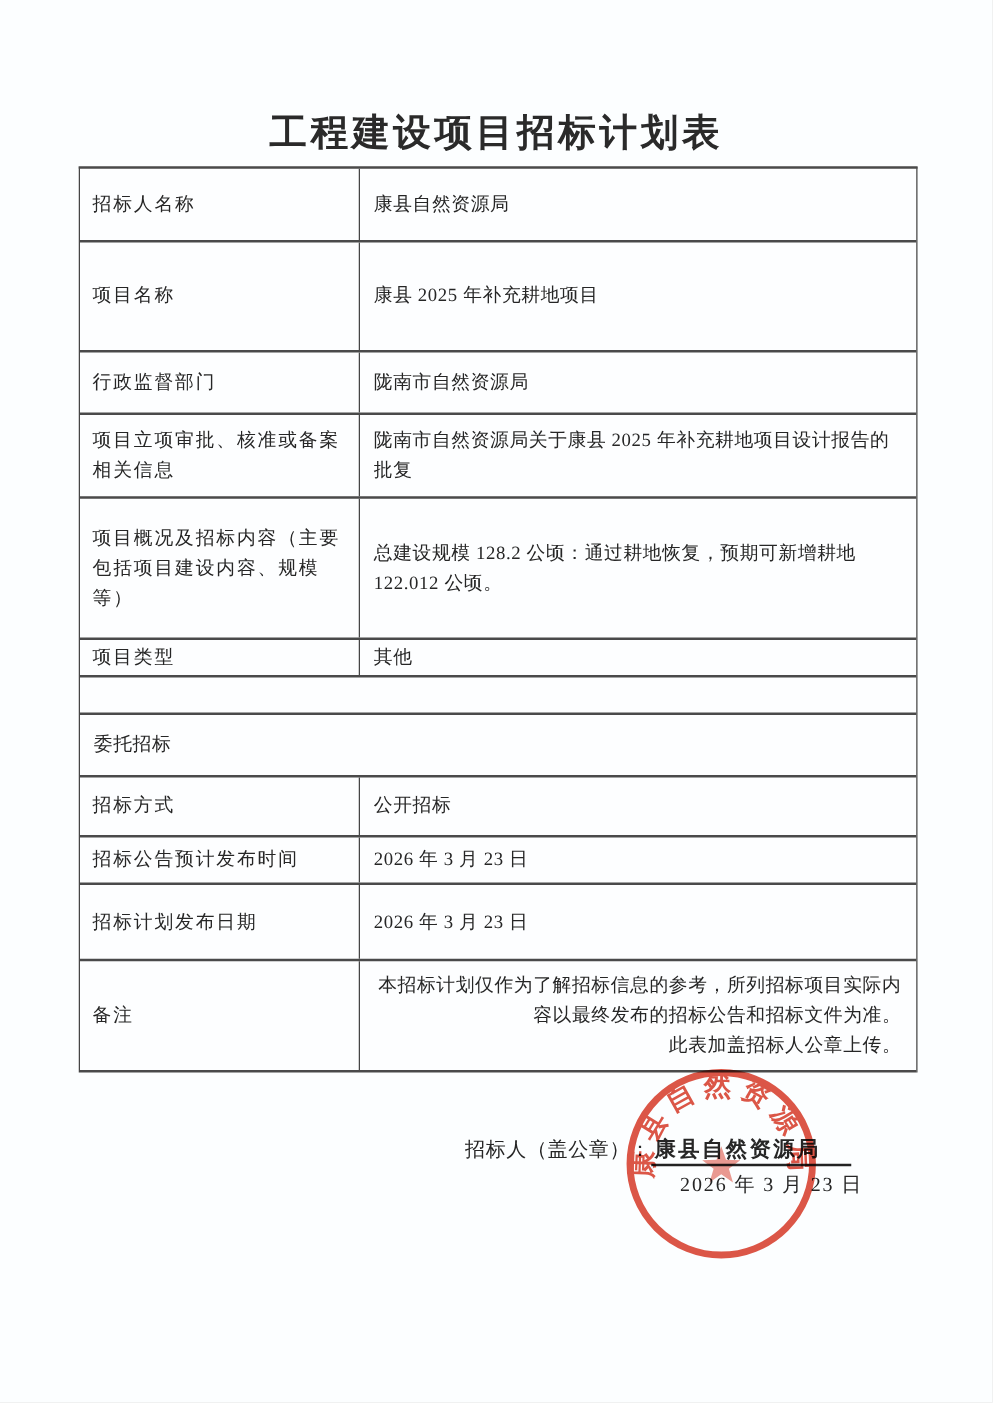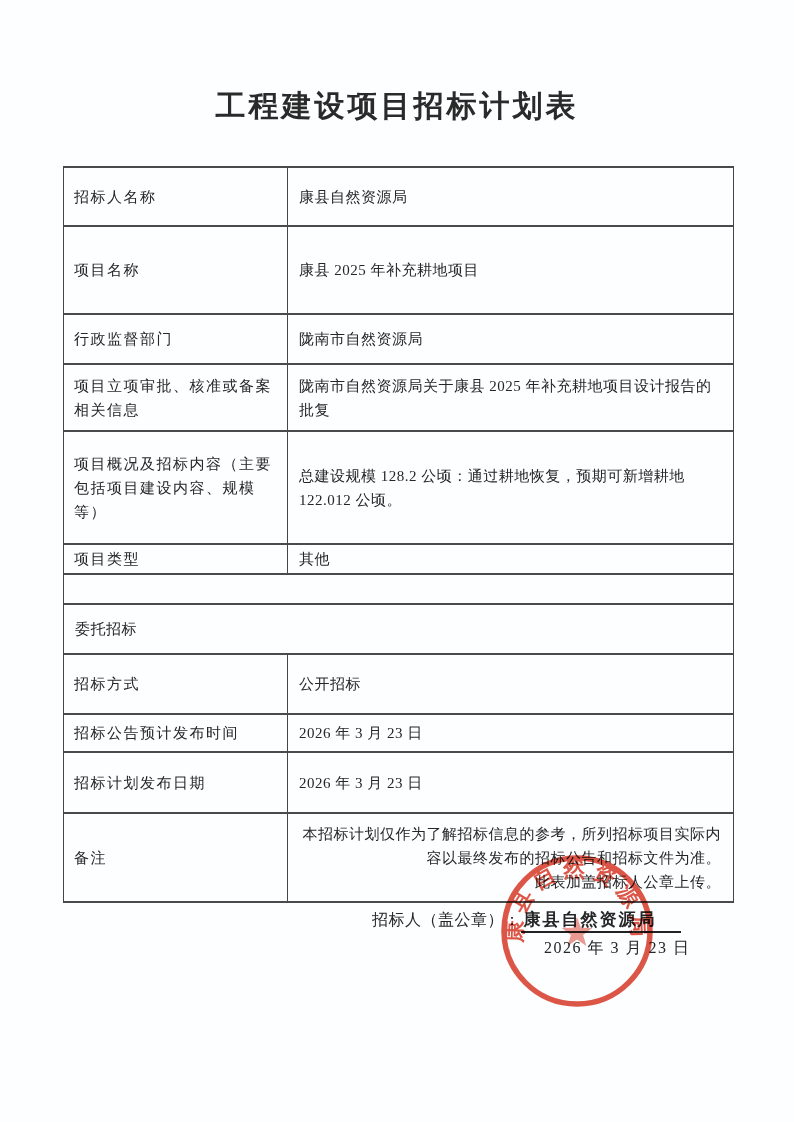--- a/index.html
+++ b/index.html
@@ -10,21 +10,21 @@
     color:#262626;
   }
   .doc-title {
     position:absolute; top:86px; left:0; width:100%;
     text-align:center; font-size:30px; font-weight:700; letter-spacing:3px;
     color:#2a2a2a;
   }
   .bid-table {
     position:absolute; left:63px; top:133px; width:671px;
     border-top:2px solid #4a4a4a; border-left:1px solid #454545; border-right:1px solid #454545;
-    box-sizing:border-box; background:#fdfeff;margin-top:33px;
+    box-sizing:border-box; background:#fdfeff;
   }
   .t-row { display:flex; border-bottom:2px solid #4a4a4a; box-sizing:border-box; }
   .cell { box-sizing:border-box; display:flex; align-items:center; font-size:15px; line-height:1.6; }
   .cell.label {
     width:224px; flex:0 0 224px; border-right:1px solid #454545;
     padding:4px 8px 4px 10px; letter-spacing:1.5px;
   }
   .cell.value { flex:1; padding:4px 12px 4px 11px; letter-spacing:0.5px; }
   .value-lines { display:block; }
   .value-lines > div { display:block;text-align:right; }
@@ -86,21 +86,21 @@
       <div class="cell value">其他</div>
     </div>
 
     <div class="t-row" style="height:30px">
     </div>
 
     <div class="t-row" style="height:50px">
       <div class="cell value">委托招标</div>
     </div>
 
-    <div class="t-row" style="height:60px">
+    <div class="t-row" style="height:48px">
       <div class="cell label">招标方式</div>
       <div class="cell value">公开招标</div>
     </div>
 
     <div class="t-row" style="height:38px">
       <div class="cell label">招标公告预计发布时间</div>
       <div class="cell value">2026 年 3 月 23 日</div>
     </div>
 
     <div class="t-row" style="height:61px">

